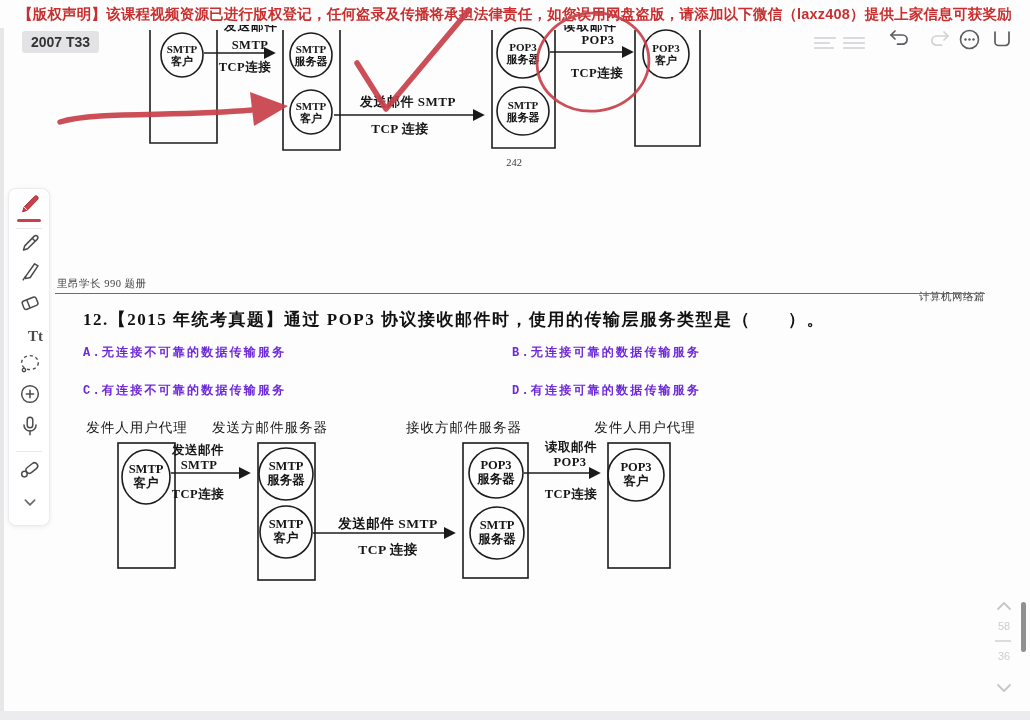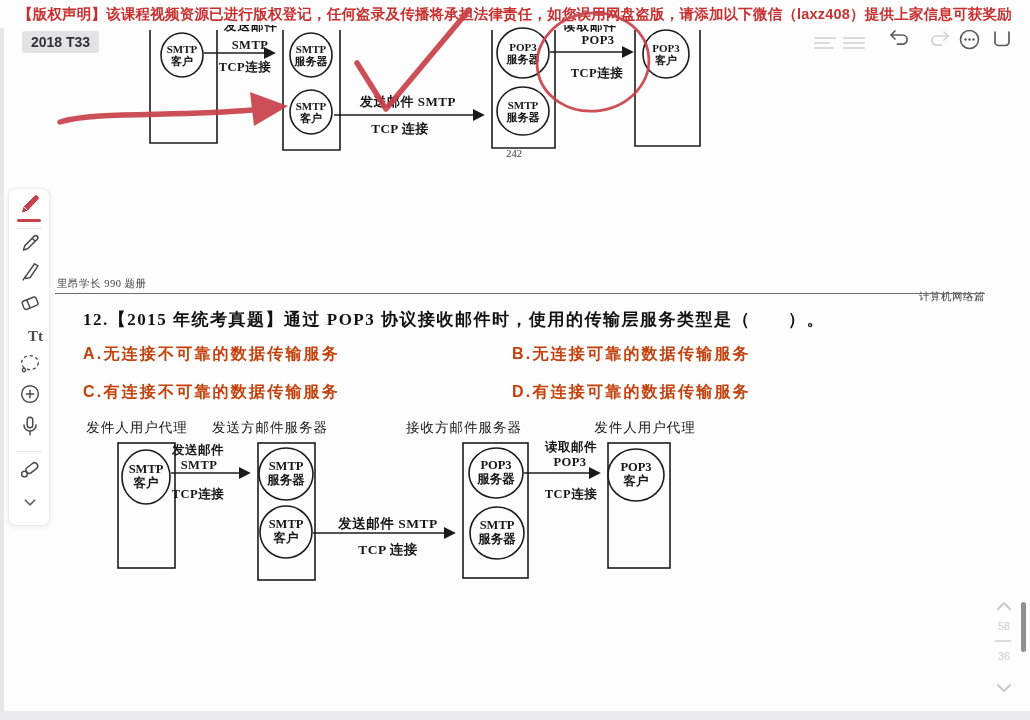--- a/index.html
+++ b/index.html
@@ -19,21 +19,21 @@
   .tool{position:absolute;left:6px;width:28px;height:28px;display:flex;align-items:center;
         justify-content:flex-end;}
   .tb-div{position:absolute;left:7px;width:26px;height:1px;background:#e7e7e9;}
   .pen-underline{position:absolute;left:8px;top:30px;width:24px;height:2.5px;background:#c8414b;border-radius:2px;}
   .tt{font-family:"Liberation Serif",serif;font-weight:700;font-size:15px;color:#4b4b4f;}
   
   .doc-small{font-family:"Liberation Serif",serif;font-size:10.5px;color:#3f3f3f;letter-spacing:0.5px;}
   .hr{left:55px;top:293px;width:930px;height:1px;background:#6d6d6d;}
   .question{left:83px;top:308px;font-family:"Liberation Serif",serif;font-size:17px;font-weight:700;
             color:#111;letter-spacing:1.5px;white-space:nowrap;}
-  .option{font-family:Liberation Sans, sans-serif;font-size:16px;font-weight:700;color:#c2410c;
+  .option{font-family:Liberation Mono, monospace;font-size:12px;font-weight:700;color:#6d28d9;
           letter-spacing:2.2px;white-space:nowrap;}
   
   .dlab{position:absolute;font-family:"Liberation Serif",serif;font-weight:700;color:#161616;
         text-align:center;letter-spacing:0.5px;white-space:nowrap;}
   .circ{position:absolute;font-family:"Liberation Serif",serif;font-weight:700;color:#161616;
         text-align:center;white-space:pre-line;}
   .circ.top{font-size:11px;line-height:12px;width:60px;}
   .circ.bot{font-size:12.5px;line-height:13.5px;width:64px;}
   .dhead{position:absolute;font-family:"Liberation Serif",serif;font-weight:400;font-size:13.5px;
          color:#141414;text-align:center;width:120px;letter-spacing:1px;white-space:nowrap;}
@@ -49,21 +49,21 @@
   svg.overlay{position:absolute;left:0;top:0;pointer-events:none;}
 </style>
 </head>
 <body>
 
 <div class="abs edge-left"></div>
 <div class="abs edge-bottom"></div>
 
 <div class="abs banner">【版权声明】该课程视频资源已进行版权登记，任何盗录及传播将承担法律责任，如您误用网盘盗版，请添加以下微信（laxz408）提供上家信息可获奖励</div>
 
-<div class="abs page-tag">2018 T33</div>
+<div class="abs page-tag">2007 T33</div>
 
 <div class="abs tico" style="left:814px;top:36px;">
   <svg width="24" height="14" viewBox="0 0 24 14" stroke="#dadade" stroke-width="2.2" stroke-linecap="round">
       <line x1="1" y1="2" x2="21" y2="2"></line>
       <line x1="1" y1="7" x2="15" y2="7"></line>
       <line x1="1" y1="12" x2="19" y2="12"></line>
     </svg>
 </div>
 <div class="abs tico" style="left:843px;top:36px;">
   <svg width="24" height="14" viewBox="0 0 24 14" stroke="#dadade" stroke-width="2.2" stroke-linecap="round">
@@ -257,21 +257,21 @@
 <div class="circ top" style="left:281px;top:43px;">SMTP
 服务器</div>
 <div class="circ top" style="left:281px;top:100px;">SMTP
 客户</div>
 <div class="circ top" style="left:493px;top:41px;">POP3
 服务器</div>
 <div class="circ top" style="left:493px;top:99px;">SMTP
 服务器</div>
 <div class="circ top" style="left:636px;top:42px;">POP3
 客户</div>
-<div class="abs pgnum" style="left:500px;top:148px;width:28px;text-align:center;">242</div>
+<div class="abs pgnum" style="left:500px;top:157px;width:28px;text-align:center;">242</div>
 
 <div class="dhead" style="left:77px;top:419px;">发件人用户代理</div>
 <div class="dhead" style="left:210px;top:419px;">发送方邮件服务器</div>
 <div class="dhead" style="left:404px;top:419px;">接收方邮件服务器</div>
 <div class="dhead" style="left:585px;top:419px;">发件人用户代理</div>
 <div class="dlab" style="left:158px;top:442px;width:80px;font-size:12.5px;">发送邮件</div>
 <div class="dlab" style="left:159px;top:458px;width:80px;font-size:12.5px;">SMTP</div>
 <div class="dlab" style="left:158px;top:486px;width:80px;font-size:12.5px;">TCP连接</div>
 <div class="dlab" style="left:308px;top:515px;width:160px;font-size:13.5px;">发送邮件 SMTP</div>
 <div class="dlab" style="left:318px;top:541px;width:140px;font-size:13.5px;">TCP 连接</div>

